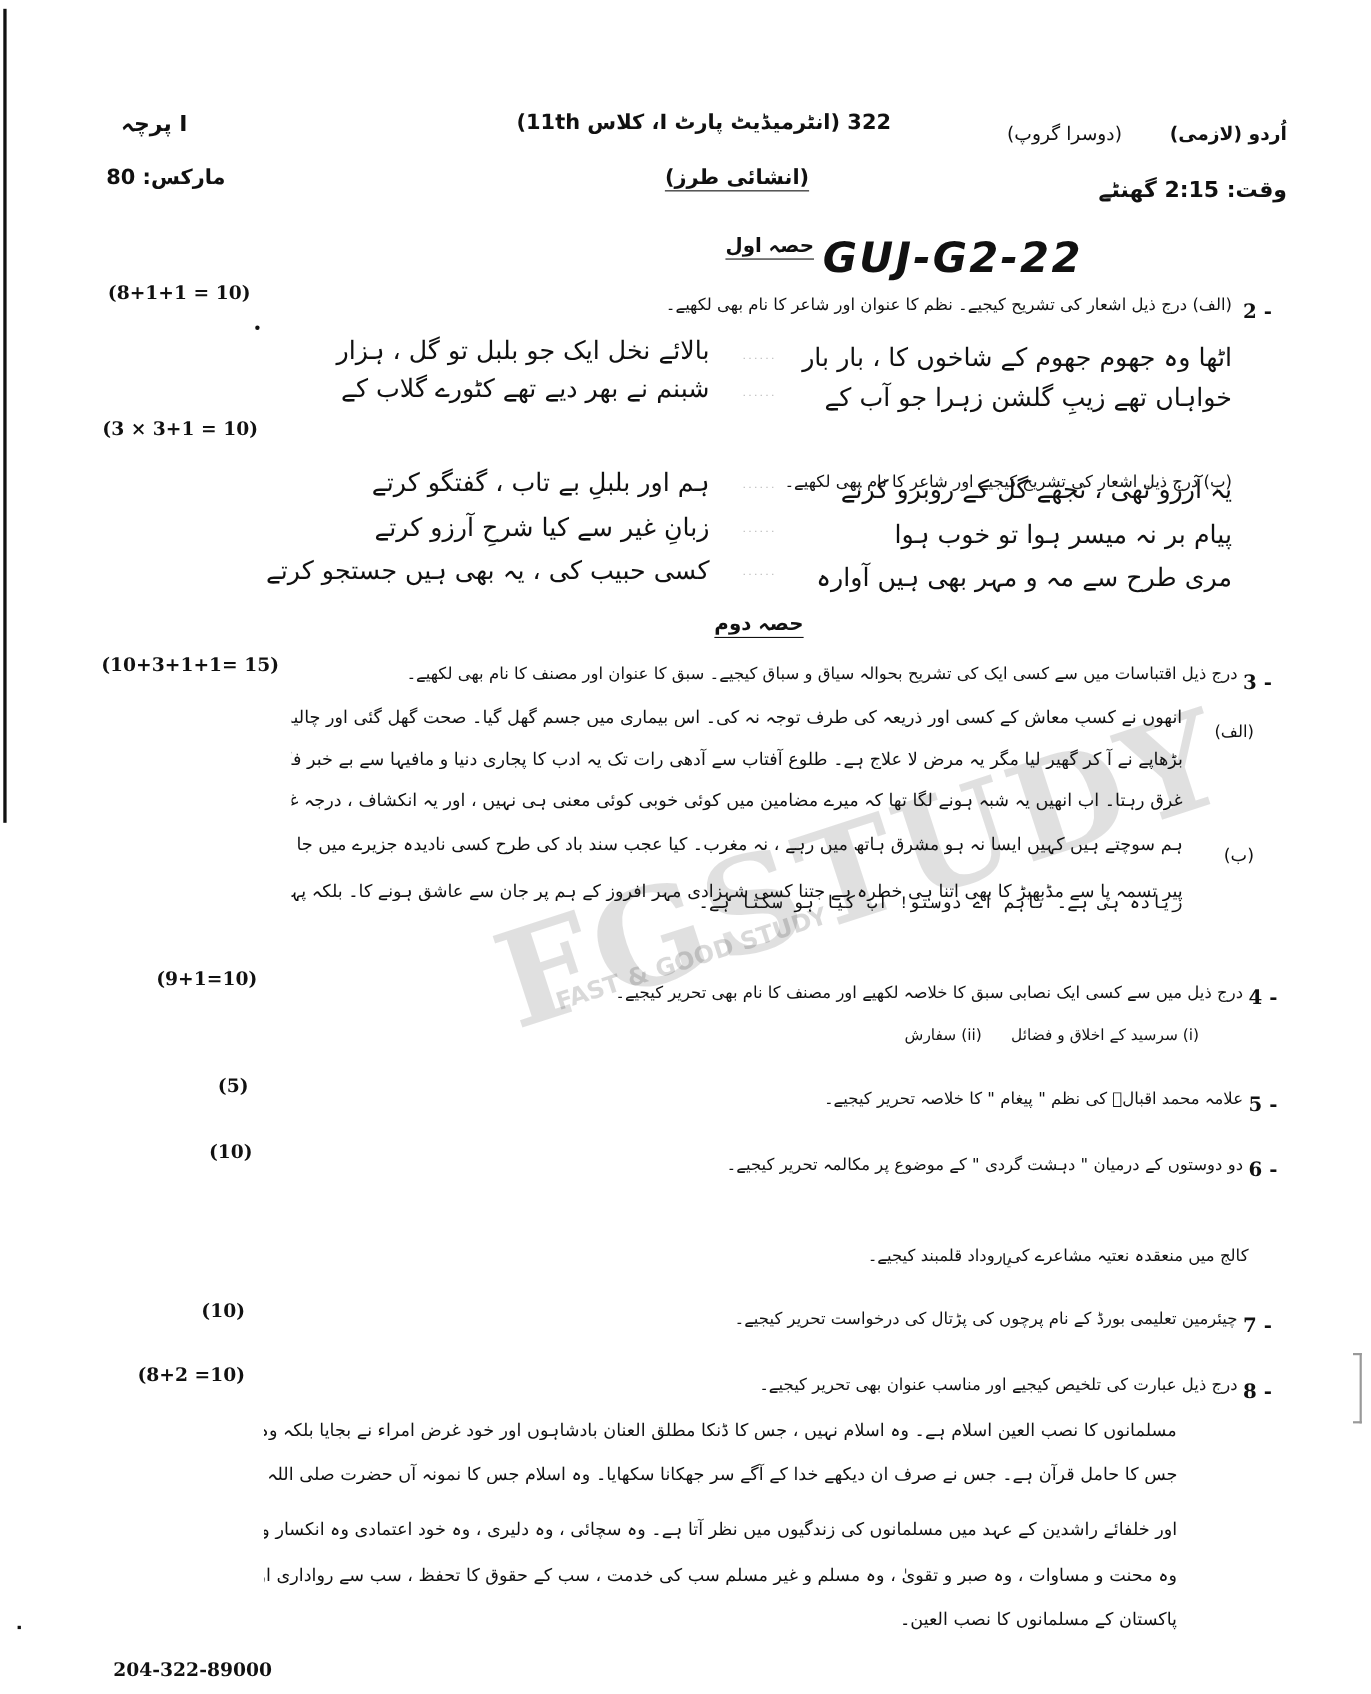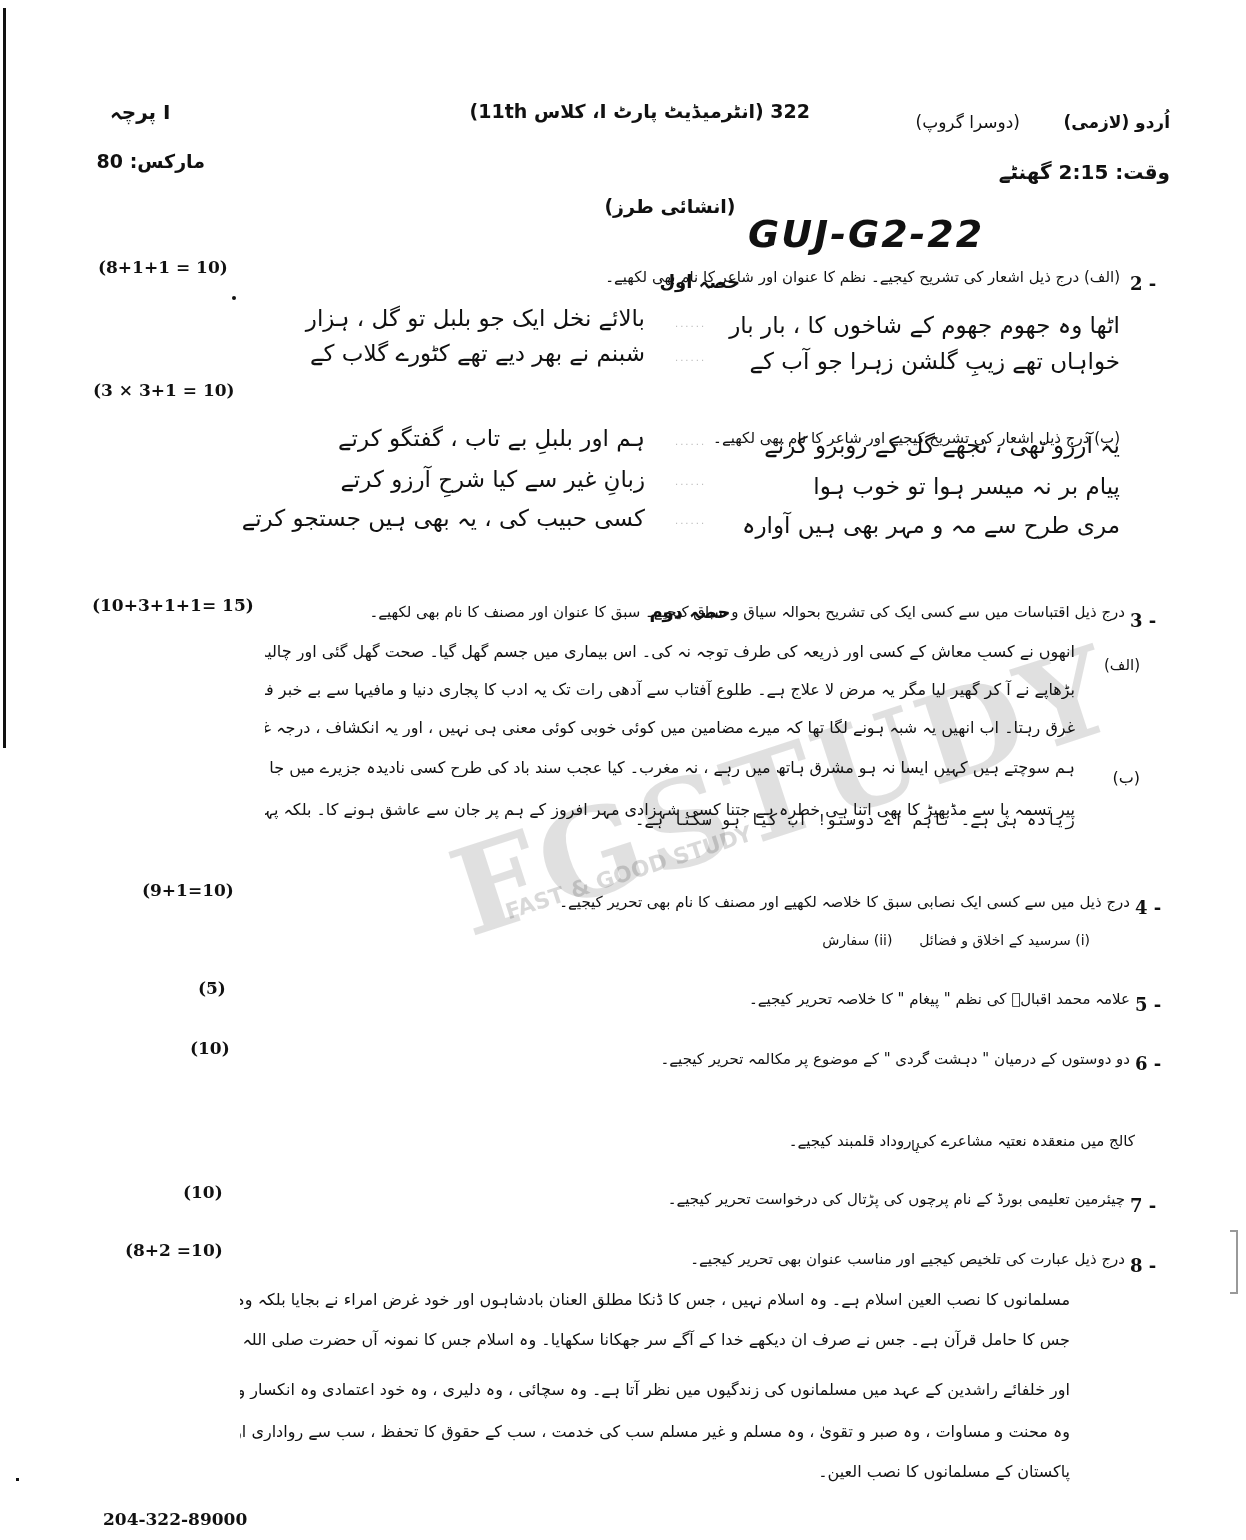--- a/index.html
+++ b/index.html
@@ -1,21 +1,21 @@
 <!DOCTYPE html>
 <html><head>
 <meta charset="utf-8">
 <style>
   html, body { margin:0; padding:0; background:#ffffff; }
   body { width:1246px; height:1540px; position:relative; overflow:hidden; color:#111; font-family:"DejaVu Sans", sans-serif; }
   .abs { position:absolute; }
   .ur { direction:rtl; text-align:right; font-family:"DejaVu Sans", sans-serif; color:#111; white-space:nowrap; }
   .num { font-family:"DejaVu Serif", serif; font-weight:bold; color:#111; white-space:nowrap; }
   .ltr { direction:ltr; }
-  .u { text-underline-offset:6px;margin-top:45px; }
+  .u { text-decoration:underline; text-underline-offset:6px; }
   .leftbar { left:3px; top:8px; width:3px; height:740px; background:#111; }
   .dots { color:#bbb; font-size:10px; letter-spacing:2px; }
   .verse { font-size:23px; letter-spacing:6px; }
   .prose { font-size:16px; }
   .watermark { left:420px; top:690px; width:420px; height:230px; color:#d9d9d9; font-family:"DejaVu Serif", serif; font-weight:bold; pointer-events:none; }
   .wm-big { position:absolute; left:20px; top:30px; font-size:120px; letter-spacing:4px; transform:rotate(-18deg); color:rgba(0,0,0,0.12); }
   .wm-small { position:absolute; left:80px; top:170px; font-size:22px; transform:rotate(-18deg); color:rgba(0,0,0,0.15); font-family:"DejaVu Sans", sans-serif; }
   .handwritten { font-family:"DejaVu Sans", sans-serif; font-weight:bold; font-size:38px; font-style:italic; letter-spacing:2px; }
   .bracket { right:8px; top:1230px; width:6px; height:60px; border:2px solid #999; border-left:none; }
 </style>
@@ -32,21 +32,21 @@
 <div class="abs ur" style="left:110px; top:100px; width:90px; font-size:20px; font-weight:bold; direction:ltr; text-align:left;">پرچہ I</div>
 <div class="abs ur" style="left:105px; top:150px; width:100px; font-size:19px; font-weight:bold;">مارکس: 80</div>
 
 <div class="abs ur" style="left:470px; top:100px; width:340px; font-size:19px; font-weight:bold;">322 (انٹرمیڈیٹ پارٹ I، کلاس 11th)</div>
 <div class="abs ur u" style="left:600px; top:150px; width:140px; font-size:19px; font-weight:bold; text-align:center;">(انشائی طرز)</div>
 
 <div class="abs ur" style="left:880px; top:112px; width:140px; font-size:17px; font-weight:normal;">(دوسرا گروپ)</div>
 <div class="abs ur" style="left:1040px; top:112px; width:130px; font-size:17px; font-weight:bold;">اُردو (لازمی)</div>
 <div class="abs ur" style="left:1010px; top:160px; width:160px; font-size:20px; font-weight:bold;">وقت: 2:15 گھنٹے</div>
 
-<div class="abs ur u" style="left:650px; top:226px; width:90px; font-size:18px; font-weight:bold;">حصہ اول</div>
+<div class="abs ur u" style="left:650px; top:212px; width:90px; font-size:18px; font-weight:bold;">حصہ اول</div>
 <div class="abs handwritten" style="left:748px; top:212px; width:240px;">GUJ-G2-22</div>
 
 <div class="abs num" style="left:98px; top:257px; font-size:17px;">(8+1+1 = 10)</div>
 <div class="abs" style="left:232px; top:296px; width:4px; height:4px; background:#111; border-radius:50%;"></div>
 
 <div class="abs num" style="left:1130px; top:273px; font-size:18px;"><span class="ltr" style="direction:ltr;">2 -</span></div>
 <div class="abs ur" style="left:620px; top:268px; width:500px; font-size:15px;">
   <span>(الف)</span>
   <span>درج ذیل اشعار کی تشریح کیجیے۔ نظم کا عنوان اور شاعر کا نام بھی لکھیے۔</span>
 </div>

